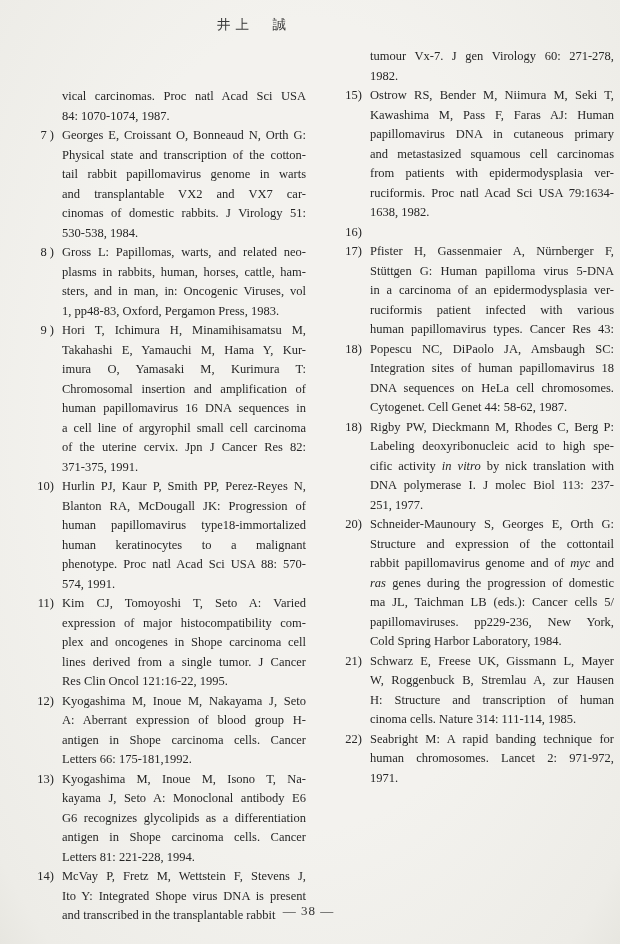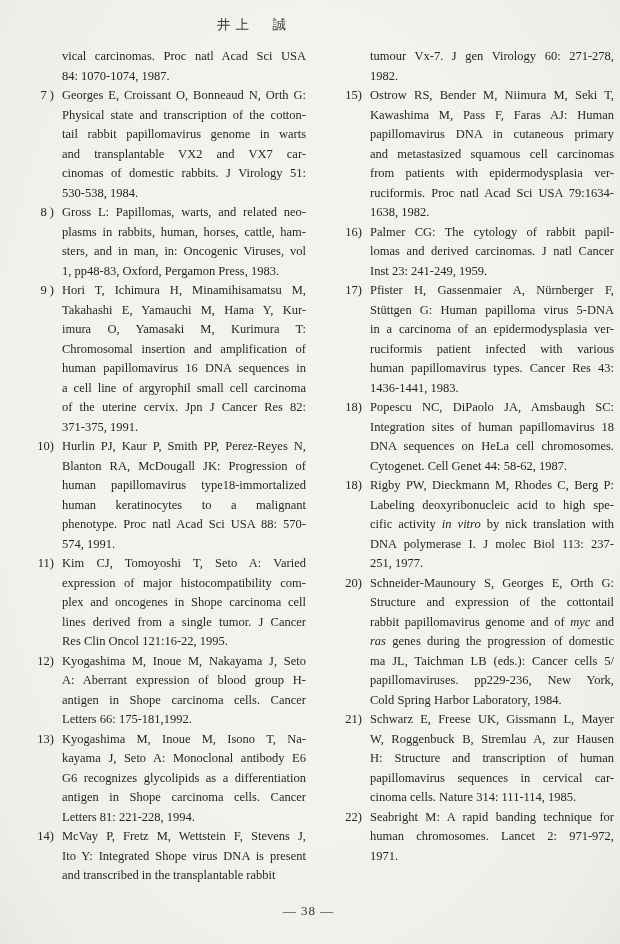--- a/index.html
+++ b/index.html
@@ -15,21 +15,21 @@
     background: radial-gradient(ellipse at 50% 45%, #f3f2ee 55%, #edece7 92%, #e7e6e0 100%);
   }
   .header {
     position: absolute; top: 16px; left: 0; width: 508px;
     text-align: center; font-size: 13.5px; letter-spacing: 5px; color: #3a3a3a;
   }
   .col {
     position: absolute; top: 47px; width: 276px;
     font-size: 12.5px; line-height: 19.5px;
   }
-  .col.left  { left: 30px; }
+  .col.left  { left: 30px; margin-top: 40px; }
   .col.right { left: 338px; }
   .ref { display: flex; }
   .ref-num {
     flex: 0 0 24px; width: 24px; margin-right: 8px;
     text-align: right; white-space: nowrap;
   }
   .ref-body { flex: 1; min-width: 0; }
   .line {
     text-align: justify;
     text-align-last: justify;
@@ -155,35 +155,29 @@
           <div class="line">Kawashima M, Pass F, Faras AJ: Human</div>
           <div class="line">papillomavirus DNA in cutaneous primary</div>
           <div class="line">and metastasized squamous cell carcinomas</div>
           <div class="line">from patients with epidermodysplasia ver-</div>
           <div class="line">ruciformis. Proc natl Acad Sci USA 79:1634-</div>
           <div class="line last">1638, 1982.</div>
         </div>
       </div>
       <div class="ref">
         <div class="ref-num">16)</div>
-        <div class="ref-body">
-          <div class="line">Palmer CG: The cytology of rabbit papil-</div>
-          <div class="line">lomas and derived carcinomas. J natl Cancer</div>
-          <div class="line last">Inst 23: 241-249, 1959.</div>
-        </div>
       </div>
       <div class="ref">
         <div class="ref-num">17)</div>
         <div class="ref-body">
           <div class="line">Pfister H, Gassenmaier A, Nürnberger F,</div>
           <div class="line">Stüttgen G: Human papilloma virus 5-DNA</div>
           <div class="line">in a carcinoma of an epidermodysplasia ver-</div>
           <div class="line">ruciformis patient infected with various</div>
           <div class="line">human papillomavirus types. Cancer Res 43:</div>
-          <div class="line last">1436-1441, 1983.</div>
         </div>
       </div>
       <div class="ref">
         <div class="ref-num">18)</div>
         <div class="ref-body">
           <div class="line">Popescu NC, DiPaolo JA, Amsbaugh SC:</div>
           <div class="line">Integration sites of human papillomavirus 18</div>
           <div class="line">DNA sequences on HeLa cell chromosomes.</div>
           <div class="line last">Cytogenet. Cell Genet 44: 58-62, 1987.</div>
         </div>
@@ -209,21 +203,20 @@
           <div class="line">papillomaviruses. pp229-236, New York,</div>
           <div class="line last">Cold Spring Harbor Laboratory, 1984.</div>
         </div>
       </div>
       <div class="ref">
         <div class="ref-num">21)</div>
         <div class="ref-body">
           <div class="line">Schwarz E, Freese UK, Gissmann L, Mayer</div>
           <div class="line">W, Roggenbuck B, Stremlau A, zur Hausen</div>
           <div class="line">H: Structure and transcription of human</div>
-          <div class="line">papillomavirus sequences in cervical car-</div>
           <div class="line last">cinoma cells. Nature 314: 111-114, 1985.</div>
         </div>
       </div>
       <div class="ref">
         <div class="ref-num">22)</div>
         <div class="ref-body">
           <div class="line">Seabright M: A rapid banding technique for</div>
           <div class="line">human chromosomes. Lancet 2: 971-972,</div>
           <div class="line last">1971.</div>
         </div>

